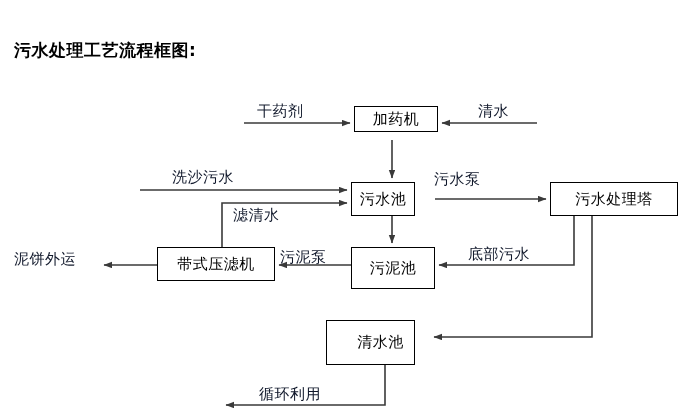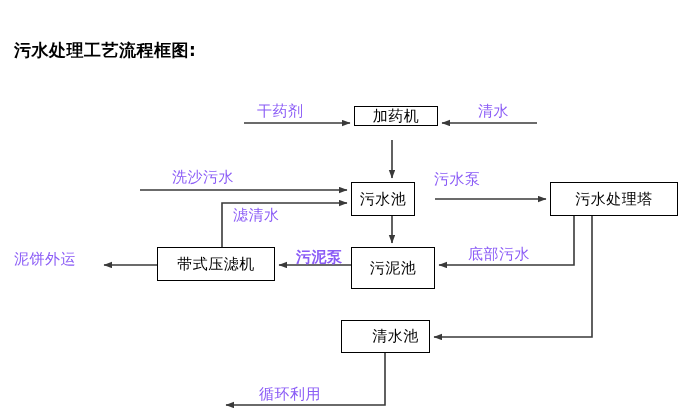--- a/index.html
+++ b/index.html
@@ -37,21 +37,21 @@
     font-size: 15px;
     display: flex;
     align-items: center;
     justify-content: center;
     white-space: nowrap;
     letter-spacing: 0.5px;
   }
   .edge-label {
     position: absolute;
     font-size: 15px;
-    color: #8b5cf6;
+    color: #0f172a;
     white-space: nowrap;
     letter-spacing: 0.5px;
   }
   #wires {
     position: absolute;
     left: 0;
     top: 0;
     width: 700px;
     height: 420px;
     pointer-events: none;
@@ -93,32 +93,32 @@
 
       <path d="M574,196 L574,245 L439,245" marker-end="url(#ah)"></path>
 
       <path d="M592,196 L592,317 L434,317" marker-end="url(#ah)"></path>
 
       <path d="M385,333 L385,385 L226,385" marker-end="url(#ah)"></path>
     </g>
   </svg>
 
   <div id="nodes">
-      <div class="node" style="left: 354px; top: 86px; width: 84px; height: 20px;">加药机</div>
+      <div class="node" style="left: 354px; top: 86px; width: 84px; height: 26px;">加药机</div>
       <div class="node" style="left: 351px; top: 162px; width: 64px; height: 34px;">污水池</div>
       <div class="node" style="left: 550px; top: 162px; width: 128px; height: 34px;">污水处理塔</div>
       <div class="node" style="left: 157px; top: 227px; width: 118px; height: 34px;">带式压滤机</div>
       <div class="node" style="left: 351px; top: 227px; width: 84px; height: 42px;">污泥池</div>
-      <div class="node" style="left: 341px; top: 300px; width: 89px; height: 33px; padding-left: 20px;">清水池</div>
+      <div class="node" style="left: 326px; top: 300px; width: 89px; height: 45px; padding-left: 20px;">清水池</div>
     </div>
   <div id="labels">
       <div class="edge-label" style="left: 257px; top: 82px;">干药剂</div>
       <div class="edge-label" style="left: 478px; top: 82px;">清水</div>
       <div class="edge-label" style="left: 172px; top: 148px;">洗沙污水</div>
       <div class="edge-label" style="left: 233px; top: 186px;">滤清水</div>
       <div class="edge-label" style="left: 434px; top: 150px;">污水泵</div>
       <div class="edge-label" style="left: 14px; top: 230px;">泥饼外运</div>
-      <div class="edge-label" style="left: 296px; top: 228px; font-weight: bold;">污泥泵</div>
+      <div class="edge-label" style="left: 280px; top: 228px;">污泥泵</div>
       <div class="edge-label" style="left: 468px; top: 225px; font-family: Liberation Serif, serif;">底部污水</div>
       <div class="edge-label" style="left: 259px; top: 365px;">循环利用</div>
     </div>
 
 </div>
 
 </body></html>

